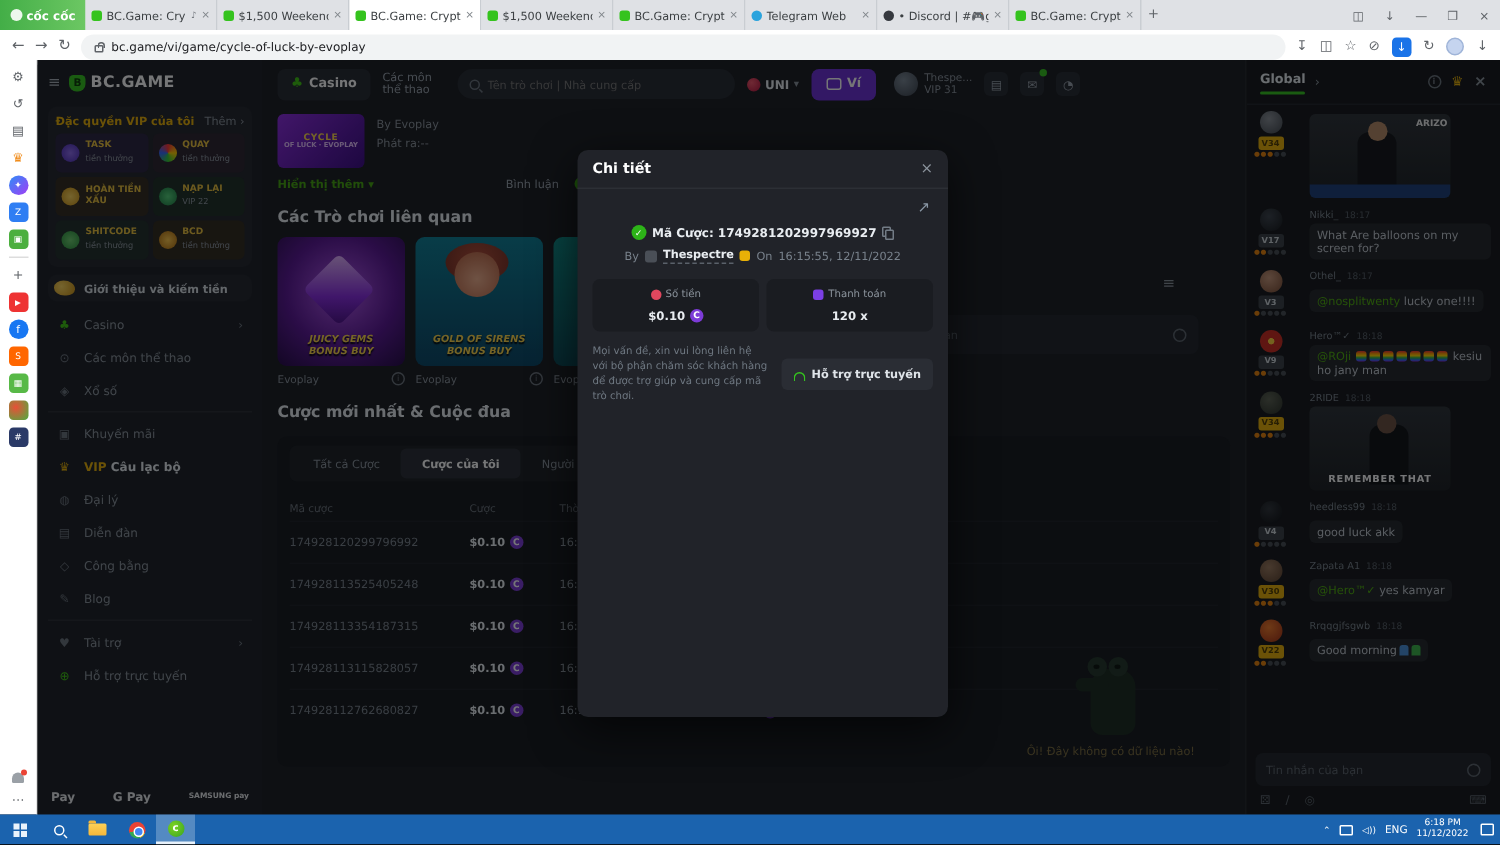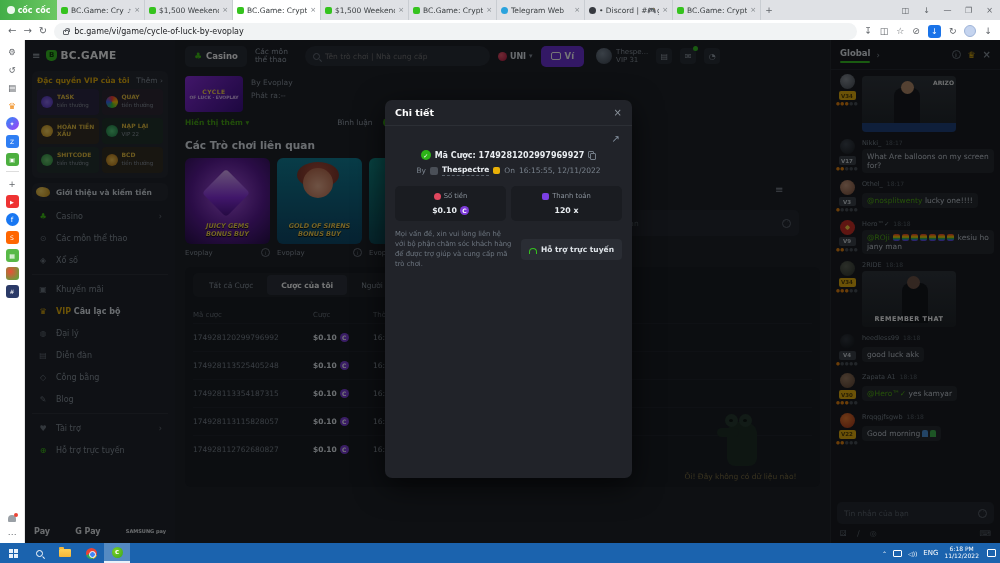--- a/index.html
+++ b/index.html
@@ -147,21 +147,21 @@
 
   
   .chat{width:170px;background:#17181b;border-left:1px solid #24262b;flex:none;display:flex;flex-direction:column;overflow:hidden}
   .chat-h{height:30px;display:flex;align-items:center;gap:6px;padding:0 9px;color:#e6ebf0;font-size:8.5px;font-weight:bold;border-bottom:1px solid #22242a}
   .gtab{position:relative;padding-bottom:4px}
   .gtab:after{content:"";position:absolute;left:0;right:0;bottom:-1px;height:2px;background:#35c31e;border-radius:2px}
   .chat-h .more{color:#8b939c;font-weight:normal}
   .chat-h .right{margin-left:auto;display:flex;gap:7px;align-items:center}
   .trophy{color:#e8b007;font-size:9px}
   .msgs{flex:1;padding:4px 6px;overflow:hidden}
-  .msg{display:flex;gap:5px;margin-bottom:7px}
+  .msg{display:flex;gap:16px;margin-bottom:7px}
   .avcol{width:20px;flex:none;display:flex;flex-direction:column;align-items:center;gap:2px}
   .av{width:15px;height:15px;border-radius:50%;flex:none}
   .vb{min-width:17px;height:9px;border-radius:2px;font-size:5.5px;font-weight:bold;display:flex;align-items:center;justify-content:center;padding:0 2px}
   .vb.gold{background:#e8b007;color:#533d00}
   .vb.gray{background:#3a3f45;color:#cfd5da}
   .stars{font-size:4.5px;letter-spacing:.5px;line-height:1}
   .s-on{color:#e8820a}.s-off{color:#474c52}
   .mbody{flex:1;min-width:0}
   .mname{font-size:6.5px;color:#79828c;display:flex;gap:4px;align-items:baseline;white-space:nowrap;overflow:hidden}
   .mtime{color:#565d66;font-size:6px}
@@ -523,20 +523,21 @@
               <div class="gimg g2">
                   <div class="gtitle"><span>THE GR</span><br><span>BONU</span></div>
                 </div>
               <div class="provrow">
                   <span>Evoplay</span>
                   <span class="info">i</span>
                 </div>
             </div>
           </div>
 
+          <div class="h3">Cược mới nhất &amp; Cuộc đua</div>
           <div class="betpanel">
             <div class="btabs">
               <div class="btab">Tất cả Cược</div>
               <div class="btab act">Cược của tôi</div>
               <div class="btab">Người</div>
             </div>
             <div class="thead">
               <span>Mã cược</span>
                 <span>Cược</span>
                 <span>Thời gian</span>

